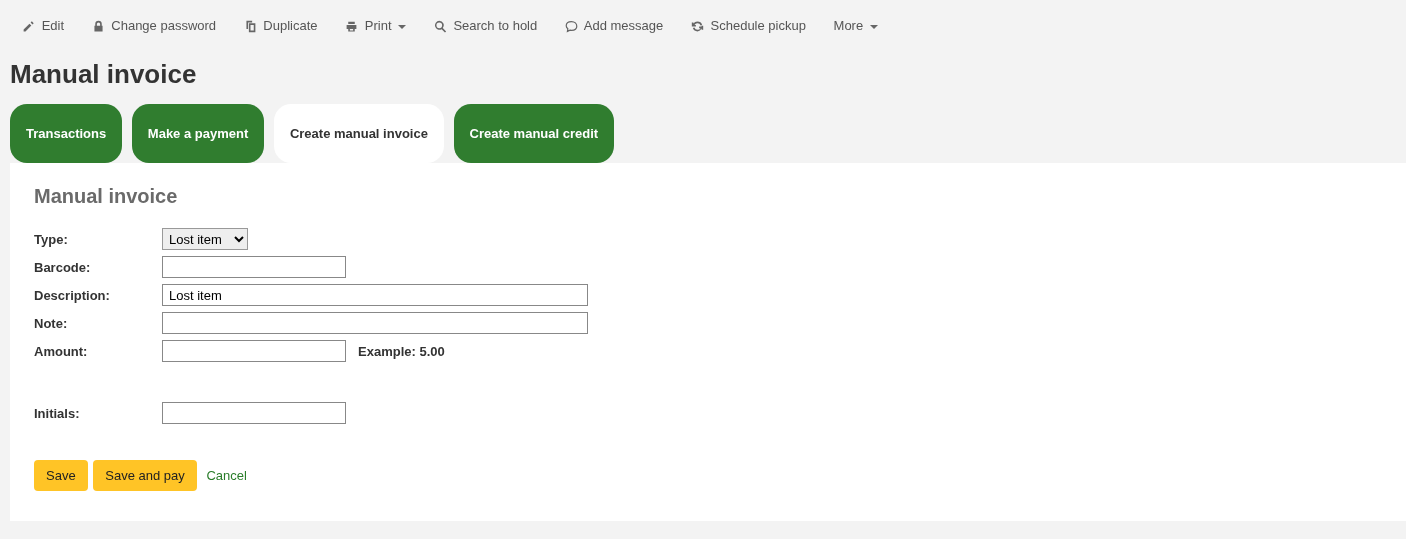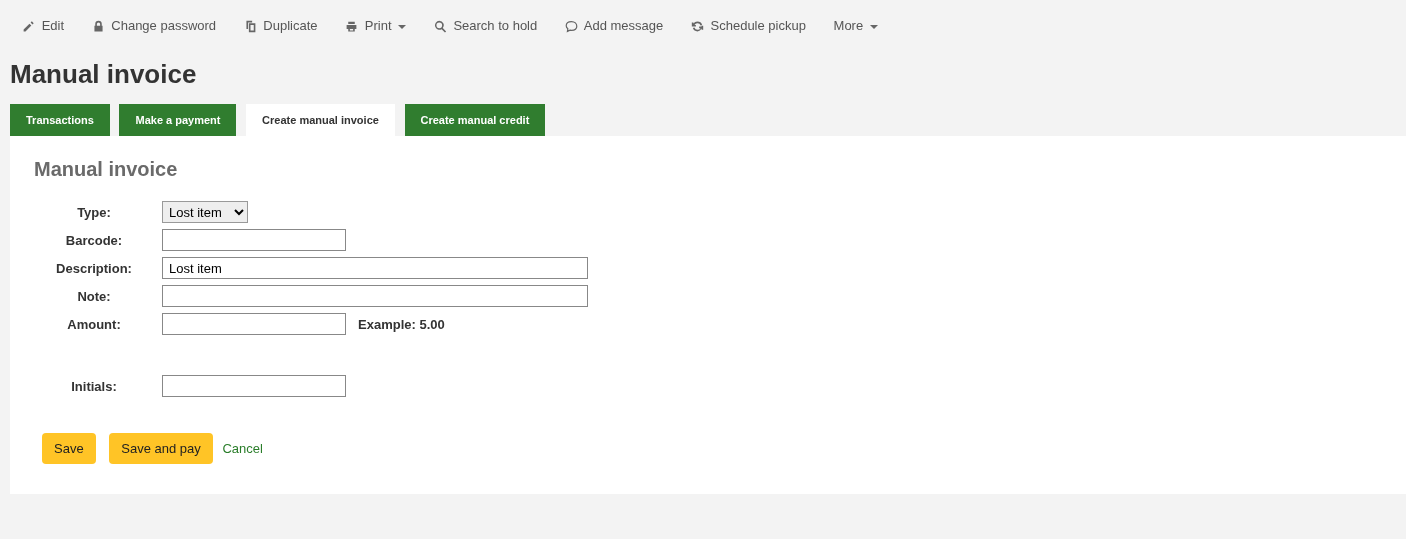--- a/index.html
+++ b/index.html
@@ -39,27 +39,28 @@
       font-size: 26px;
       color: #333;
       font-weight: bold;
       padding: 0 0 14px 10px;
     }
     .tabs {
       padding-left: 10px;
     }
     .tab {
       display: inline-block;
-      padding: 10px 16px;
+      padding: 22px 16px;
       background: #307d2f;
       color: #fff;
       font-weight: bold;
-      font-size: 11px;
+      font-size: 13px;
       margin-right: 6px;
       cursor: pointer;
+      border-radius: 17px;
     }
     .tab.active {
       background: #fff;
       color: #333;
     }
     .content {
       background: #fff;
       margin: 0 0 0 10px;
       padding: 22px 24px 30px 24px;
     }
@@ -70,21 +71,21 @@
       margin-bottom: 20px;
       display: block;
     }
     .form-row {
       display: flex;
       align-items: center;
       margin-bottom: 6px;
     }
     .form-label {
       width: 128px;
-      text-align: center;
+      text-align: left;
       font-weight: bold;
       font-size: 13px;
       padding-right: 8px;
       color: #333;
     }
     select {
       height: 22px;
       font-size: 13px;
       border: 1px solid #999;
       background: #eee;
@@ -112,21 +113,20 @@
     }
     .btn-yellow {
       background: #ffc426;
       border: none;
       color: #222;
       padding: 8px 12px;
       font-size: 13px;
       border-radius: 4px;
       cursor: pointer;
       margin-right: 2px;
-      margin-left: 8px;
     }
     .link-cancel {
       color: #2a7d2a;
       text-decoration: none;
       margin-left: 4px;
       cursor: pointer;
     }
     svg.icon {
       width: 13px;
       height: 13px;

